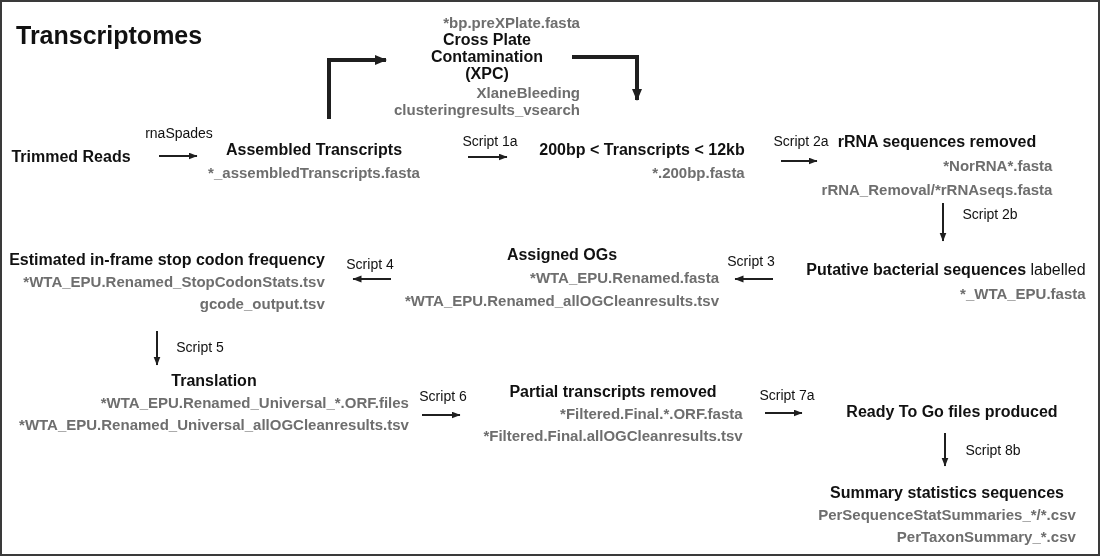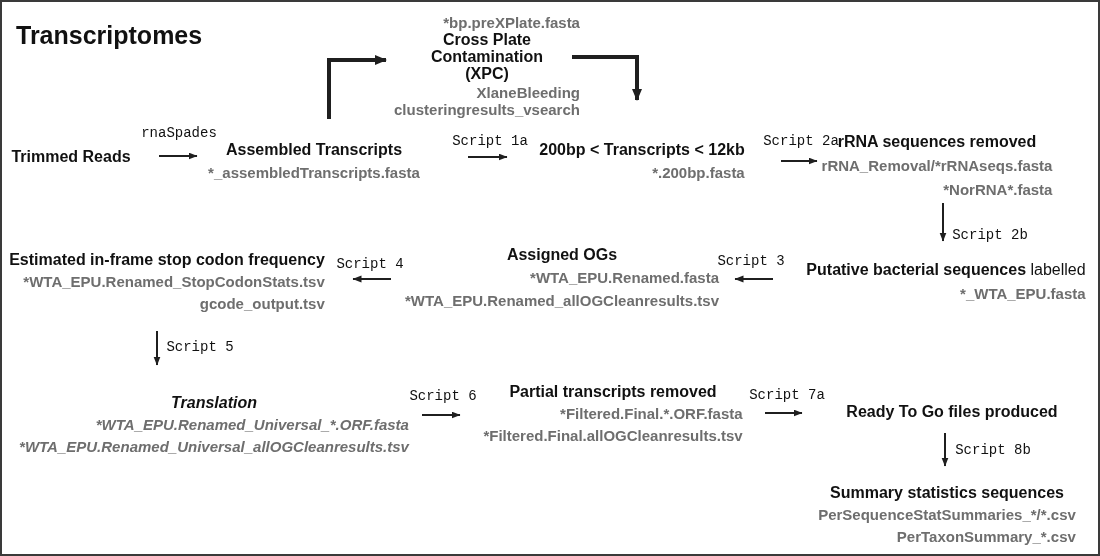--- a/index.html
+++ b/index.html
@@ -27,21 +27,21 @@
   .node{
     position:absolute;transform:translateX(-50%);
     text-align:center;white-space:nowrap;line-height:23px;
   }
   .node .h{font-size:16px;font-weight:bold;color:var(--heading);}
   .node .h .light{font-weight:normal;}
   .node .f{font-size:15px;font-weight:bold;color:var(--file);text-align:right;}
   .alabel{
     position:absolute;transform:translateX(-50%);
     font-size:14px;font-weight:normal;color:var(--heading);
-    white-space:nowrap;line-height:16px;font-family:Liberation Mono, monospace;
+    white-space:nowrap;line-height:16px;
   }
   svg.arrows{position:absolute;left:0;top:0;pointer-events:none;}
   svg.arrows path{stroke:var(--arrow);fill:none;}
   svg.arrows .thin{stroke-width:2;}
   svg.arrows .thick{stroke-width:4;}
   svg.arrows marker path{fill:var(--arrow);stroke:none;}
 </style>
 </head>
 <body>
 
@@ -91,44 +91,44 @@
     <div class="f">clusteringresults_vsearch</div>
   </div>
 
   <div class="node" style="left:640px;top:136px;">
     <div class="h">200bp &lt; Transcripts &lt; 12kb</div>
     <div class="f">*.200bp.fasta</div>
   </div>
 
   <div class="node" style="left:935px;top:128px;line-height:24px;">
     <div class="h">rRNA sequences removed</div>
+    <div class="f">*NorRNA*.fasta</div>
     <div class="f">rRNA_Removal/*rRNAseqs.fasta</div>
-    <div class="f">*NorRNA*.fasta</div>
   </div>
 
   <div class="node" style="left:944px;top:256px;line-height:24px;">
     <div class="h"><span>Putative bacterial sequences</span> <span class="light">labelled</span></div>
     <div class="f">*_WTA_EPU.fasta</div>
   </div>
 
   <div class="node" style="left:560px;top:241px;">
     <div class="h">Assigned OGs</div>
     <div class="f">*WTA_EPU.Renamed.fasta</div>
     <div class="f">*WTA_EPU.Renamed_allOGCleanresults.tsv</div>
   </div>
 
   <div class="node" style="left:165px;top:247px;line-height:22px;">
     <div class="h">Estimated in-frame stop codon frequency</div>
     <div class="f">*WTA_EPU.Renamed_StopCodonStats.tsv</div>
     <div class="f">gcode_output.tsv</div>
   </div>
 
-  <div class="node" style="left:212px;top:390px;line-height:22px;font-style:italic;">
+  <div class="node" style="left:212px;top:368px;line-height:22px;">
     <div class="h">Translation</div>
-    <div class="f">*WTA_EPU.Renamed_Universal_*.ORF.fasta</div>
+    <div class="f">*WTA_EPU.Renamed_Universal_*.ORF.files</div>
     <div class="f">*WTA_EPU.Renamed_Universal_allOGCleanresults.tsv</div>
   </div>
 
   <div class="node" style="left:611px;top:379px;line-height:22px;">
     <div class="h">Partial transcripts removed</div>
     <div class="f">*Filtered.Final.*.ORF.fasta</div>
     <div class="f">*Filtered.Final.allOGCleanresults.tsv</div>
   </div>
 
   <div class="node" style="left:950px;top:398px;text-align:center;">
@@ -137,21 +137,21 @@
 
   <div class="node" style="left:945px;top:480px;line-height:22px;">
     <div class="h">Summary statistics sequences</div>
     <div class="f">PerSequenceStatSummaries_*/*.csv</div>
     <div class="f">PerTaxonSummary_*.csv</div>
   </div>
 
   <div class="alabel" style="left:177px;top:123px;">rnaSpades</div>
   <div class="alabel" style="left:488px;top:131px;">Script 1a</div>
   <div class="alabel" style="left:799px;top:131px;">Script 2a</div>
-  <div class="alabel" style="left:988px;top:225px;">Script 2b</div>
+  <div class="alabel" style="left:988px;top:204px;">Script 2b</div>
   <div class="alabel" style="left:749px;top:251px;">Script 3</div>
   <div class="alabel" style="left:368px;top:254px;">Script 4</div>
   <div class="alabel" style="left:198px;top:337px;">Script 5</div>
   <div class="alabel" style="left:441px;top:386px;">Script 6</div>
   <div class="alabel" style="left:785px;top:385px;">Script 7a</div>
   <div class="alabel" style="left:991px;top:440px;">Script 8b</div>
 
 </div>
 
 </body></html>

